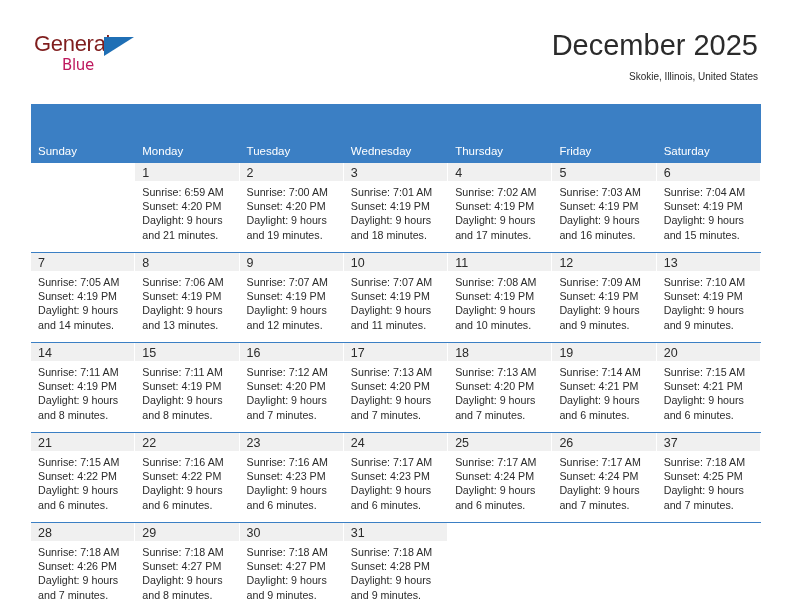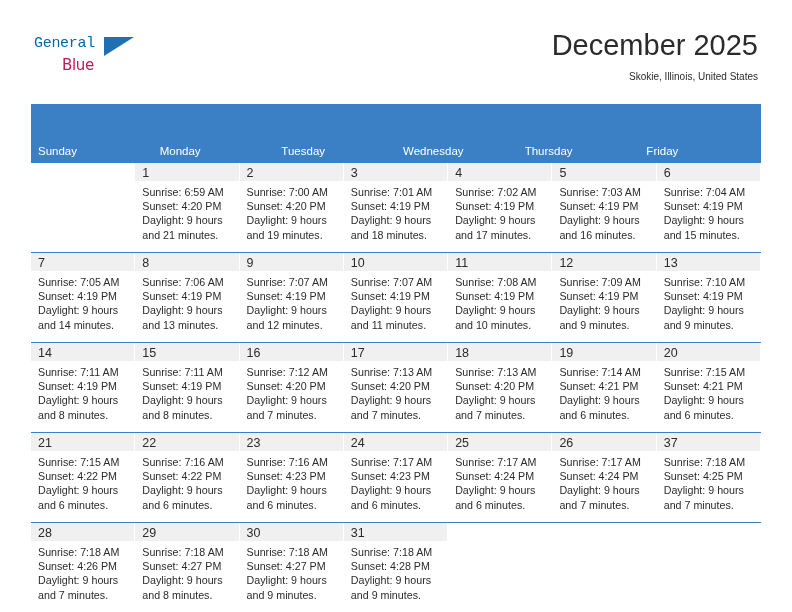--- a/index.html
+++ b/index.html
@@ -33,24 +33,24 @@
     position: absolute;
     left: 0;
     top: 4px;
     width: 120px;
     height: 52px;
   }
   .brand-general {
     position: absolute;
     left: 0;
     top: 0;
-    font-size: 15px;
+    font-size: 22px;
     letter-spacing: -0.3px;
-    color: #0369a1;
-    font-family: Liberation Mono, monospace;
+    color: #7f1d1d;
+    font-family: Liberation Sans, sans-serif;
     line-height: 24px;
   }
   .brand-triangle {
     position: absolute;
     left: 70px;
     top: 5px;
     width: 0;
     height: 0;
     border-left: 30px solid #1f6fb5;
     border-bottom: 19px solid transparent;
@@ -168,20 +168,21 @@
   </div>
 
   <div class="calendar">
     <div class="weekday-row" id="weekday-row">
         <div class="weekday">Sunday</div>
         <div class="weekday">Monday</div>
         <div class="weekday">Tuesday</div>
         <div class="weekday">Wednesday</div>
         <div class="weekday">Thursday</div>
         <div class="weekday">Friday</div>
+        <div class="weekday">Saturday</div>
       </div>
     <div id="weeks-container">
         <div class="week-row">
           <div class="day-cell empty">
             <div class="daynum-band"><span class="daynum"></span></div>
             <div class="day-body">
               <div class="day-line"></div>
               <div class="day-line"></div>
               <div class="day-line"></div>
               <div class="day-line"></div>

